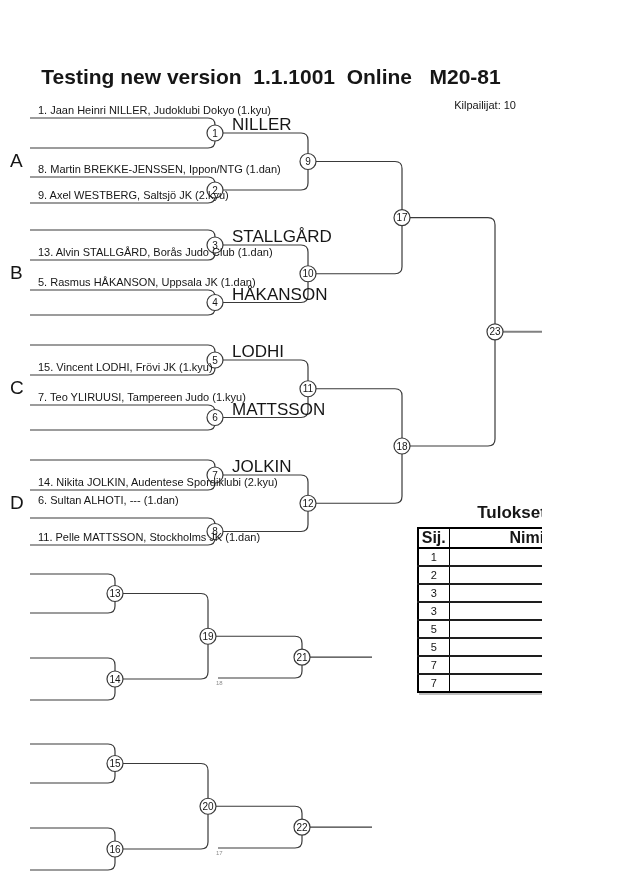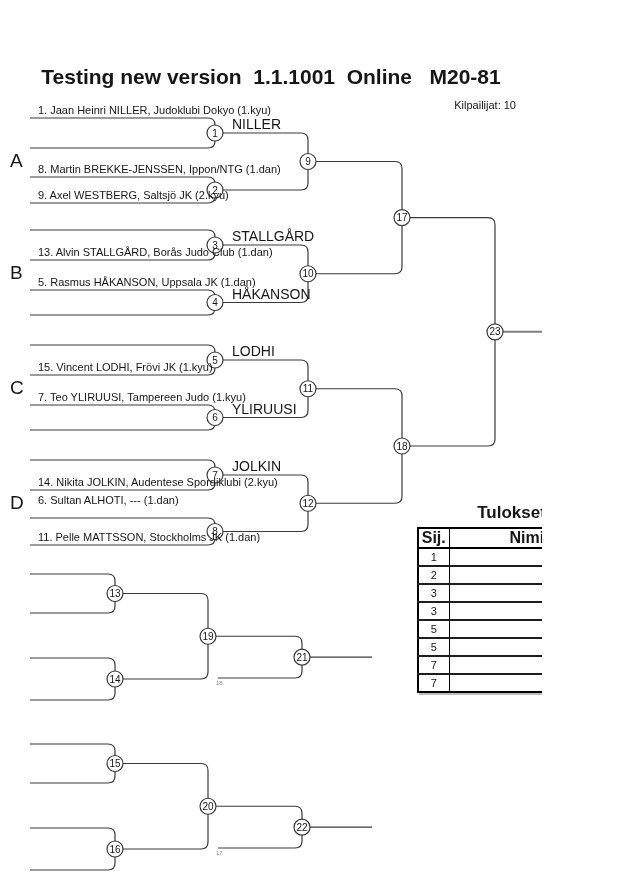--- a/index.html
+++ b/index.html
@@ -4,21 +4,21 @@
 <style>
   html,body{margin:0;padding:0;background:#fff;}
   .page{position:relative;width:542px;height:891px;background:#fff;overflow:hidden;
         font-family:"Liberation Sans",sans-serif;color:#161616;margin-top:30px;}
   .title{position:absolute;left:0;top:35px;width:100%;text-align:center;
          font-size:21px;font-weight:700;white-space:pre;}
   .competitors{position:absolute;top:69px;right:26px;font-size:11px;}
   #bracket-svg{position:absolute;left:0;top:0;}
   .lbl{position:absolute;white-space:nowrap;line-height:13px;}
   .player{font-size:11px;}
-  .winner{font-size:14px;}
+  .winner{font-size:17px;}
   .section-letter{font-size:19px;line-height:22px;}
   .feeder{font-size:6px;line-height:6px;color:#8d8d8d;}
   .results{position:absolute;left:417px;top:473px;width:189px;}
   .results-title{text-align:center;font-weight:700;font-size:17px;margin:0 0 4px 0;}
   .results table{border-collapse:collapse;width:100%;border:2px solid #000;
                  background:#fff;box-shadow:2px 2px 0 #bdbdbd;}
   .results th,.results td{border:1px solid #000;height:16px;padding:0;
                  text-align:center;vertical-align:middle;}
   .results th{font-size:16px;font-weight:700;}
   .results thead th{border-bottom:2px solid #000;}
@@ -236,21 +236,21 @@
     <div class="lbl winner" style="left: 232px; top: 88px;">NILLER</div>
     <div class="lbl section-letter" style="left: 10px; top: 231.5px;">B</div>
     <div class="lbl player" style="left: 38px; top: 216px;">13. Alvin STALLGÅRD, Borås Judo Club (1.dan)</div>
     <div class="lbl player" style="left: 38px; top: 246px;">5. Rasmus HÅKANSON, Uppsala JK (1.dan)</div>
     <div class="lbl winner" style="left: 232px; top: 200px;">STALLGÅRD</div>
     <div class="lbl winner" style="left: 232px; top: 257.5px;">HÅKANSON</div>
     <div class="lbl section-letter" style="left: 10px; top: 346.5px;">C</div>
     <div class="lbl player" style="left: 38px; top: 331px;">15. Vincent LODHI, Frövi JK (1.kyu)</div>
     <div class="lbl player" style="left: 38px; top: 361px;">7. Teo YLIRUUSI, Tampereen Judo (1.kyu)</div>
     <div class="lbl winner" style="left: 232px; top: 315px;">LODHI</div>
-    <div class="lbl winner" style="left: 232px; top: 372.5px;">YLIRUUSI</div>
+    <div class="lbl winner" style="left: 232px; top: 372.5px;">MATTSSON</div>
     <div class="lbl section-letter" style="left: 10px; top: 461.5px;">D</div>
     <div class="lbl player" style="left: 38px; top: 446px;">14. Nikita JOLKIN, Audentese Spordiklubi (2.kyu)</div>
     <div class="lbl player" style="left: 38px; top: 464px;">6. Sultan ALHOTI, --- (1.dan)</div>
     <div class="lbl player" style="left: 38px; top: 501px;">11. Pelle MATTSSON, Stockholms JK (1.dan)</div>
     <div class="lbl winner" style="left: 232px; top: 430px;">JOLKIN</div>
     <div class="lbl feeder" style="left: 216px; top: 650px;">18</div>
     <div class="lbl feeder" style="left: 216px; top: 820px;">17</div>
   </div>
 
 </body></html>

